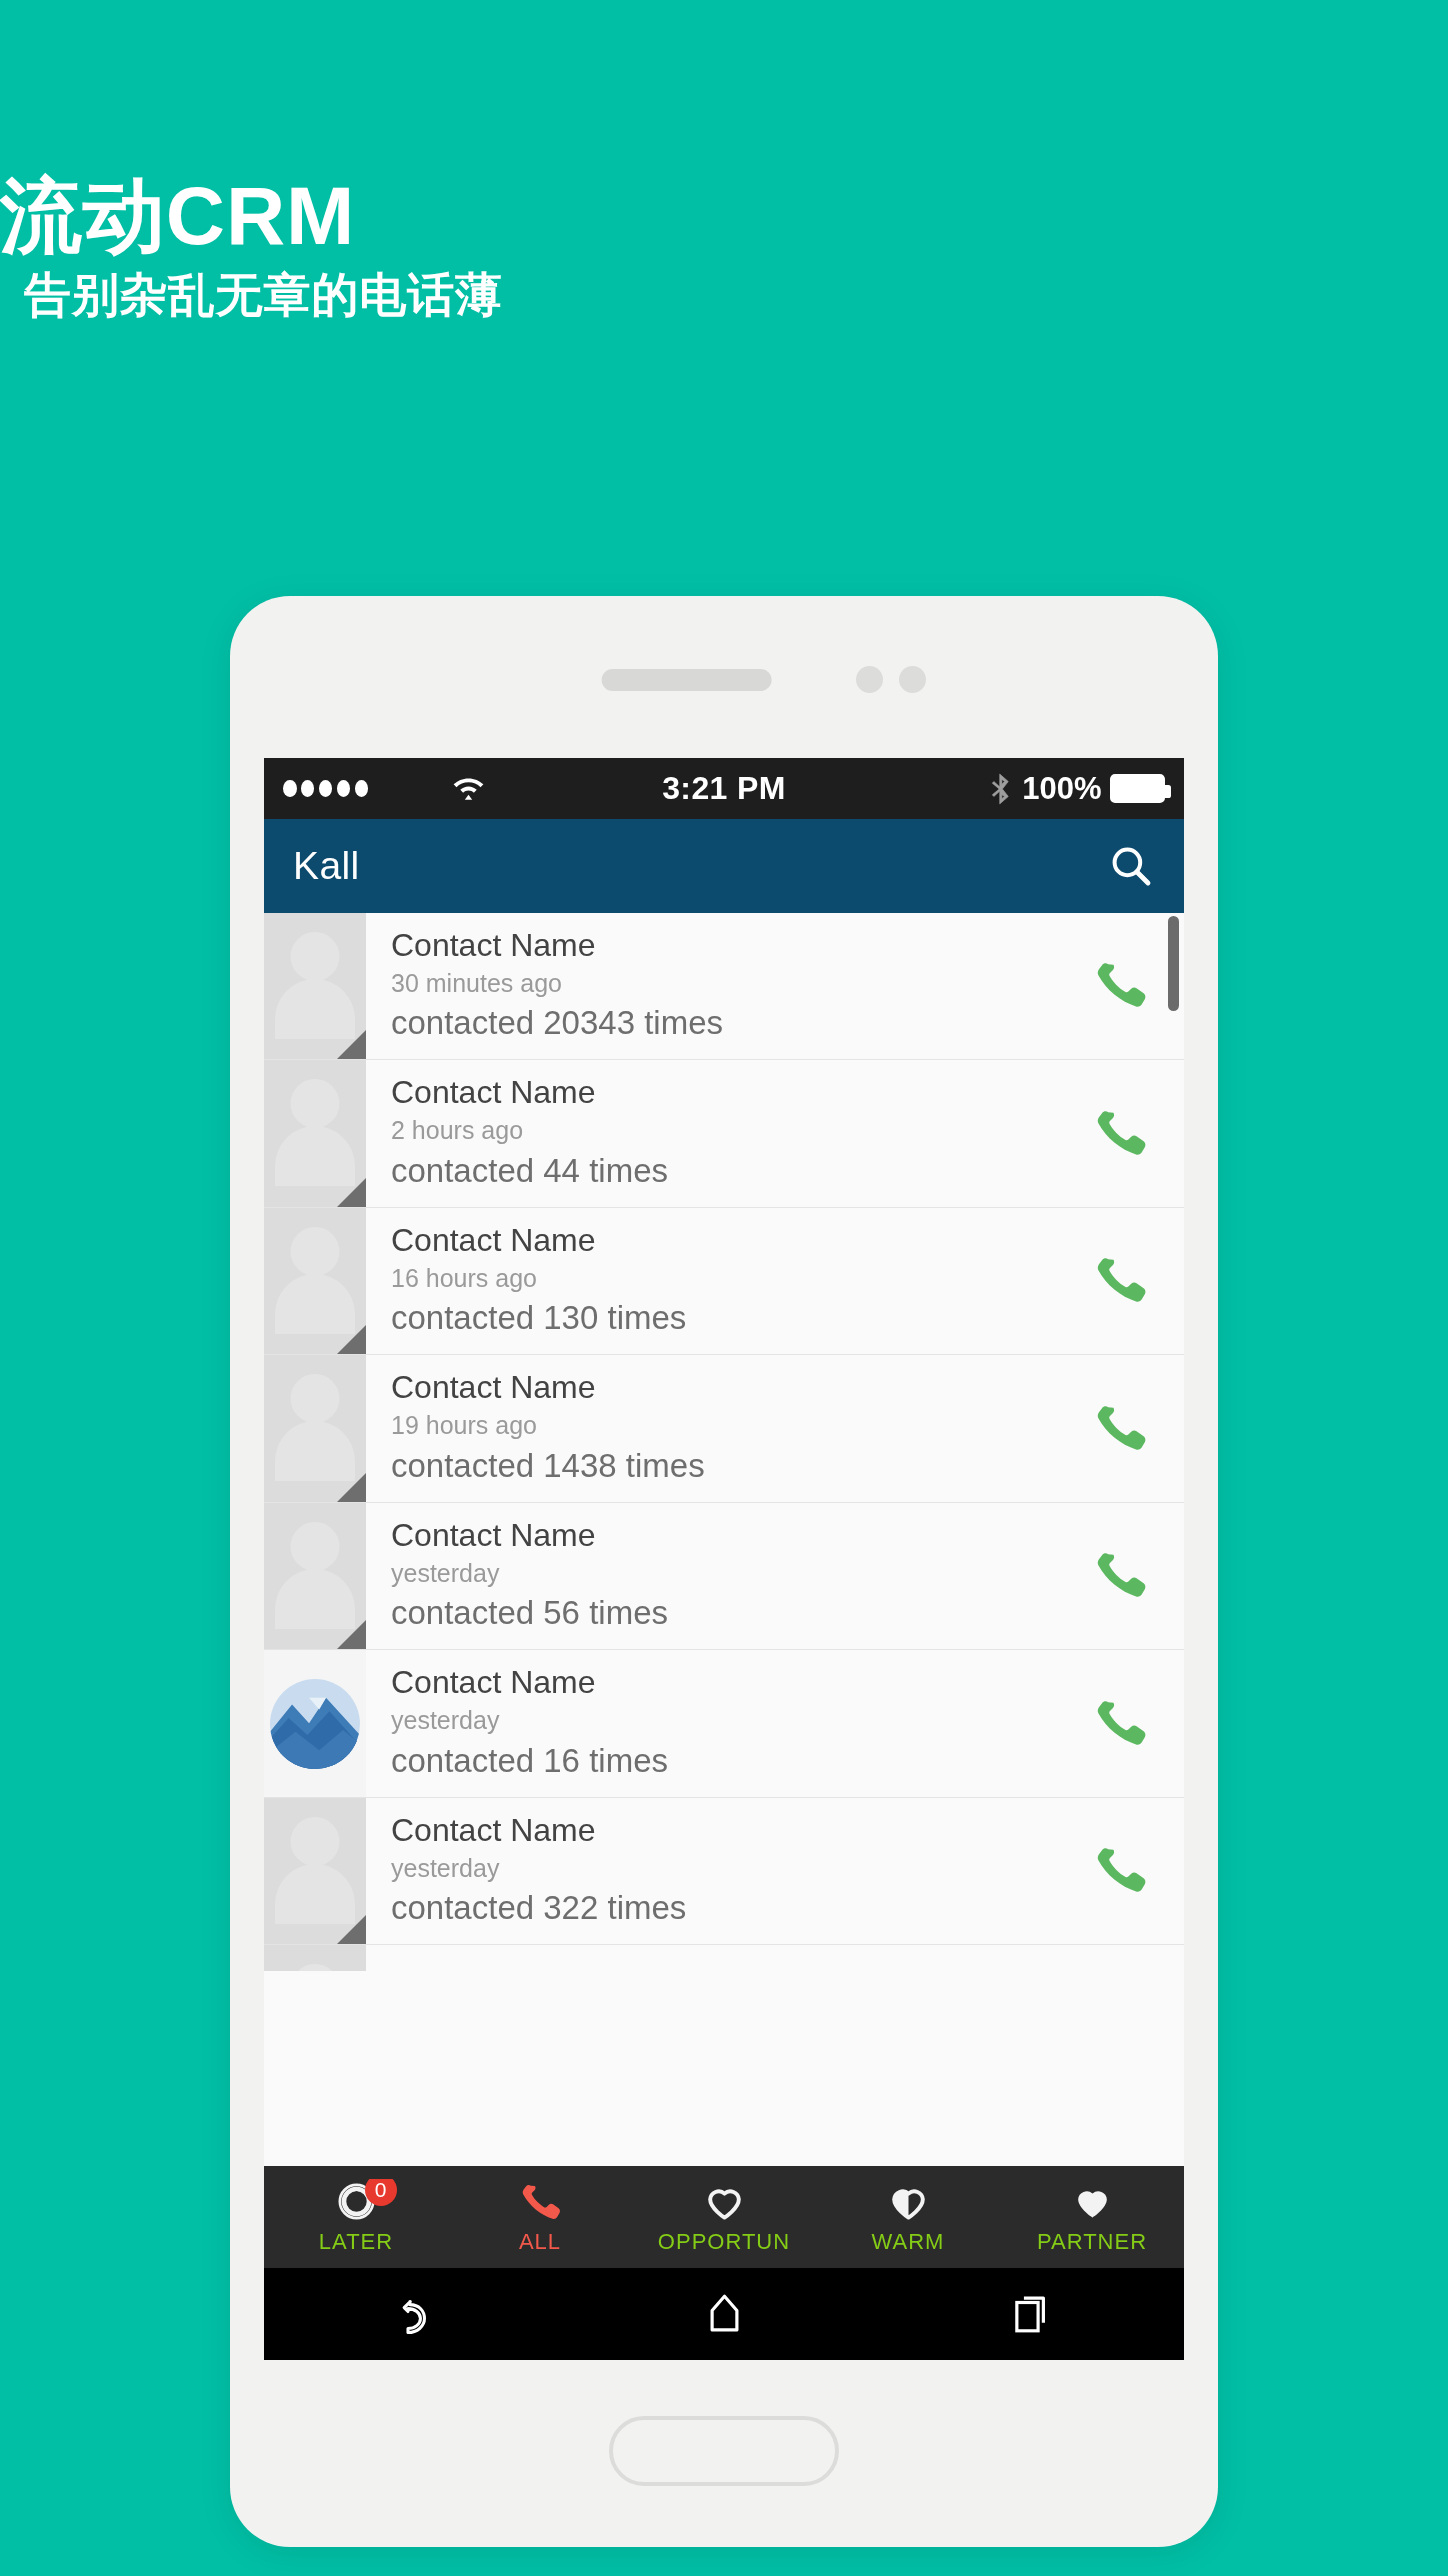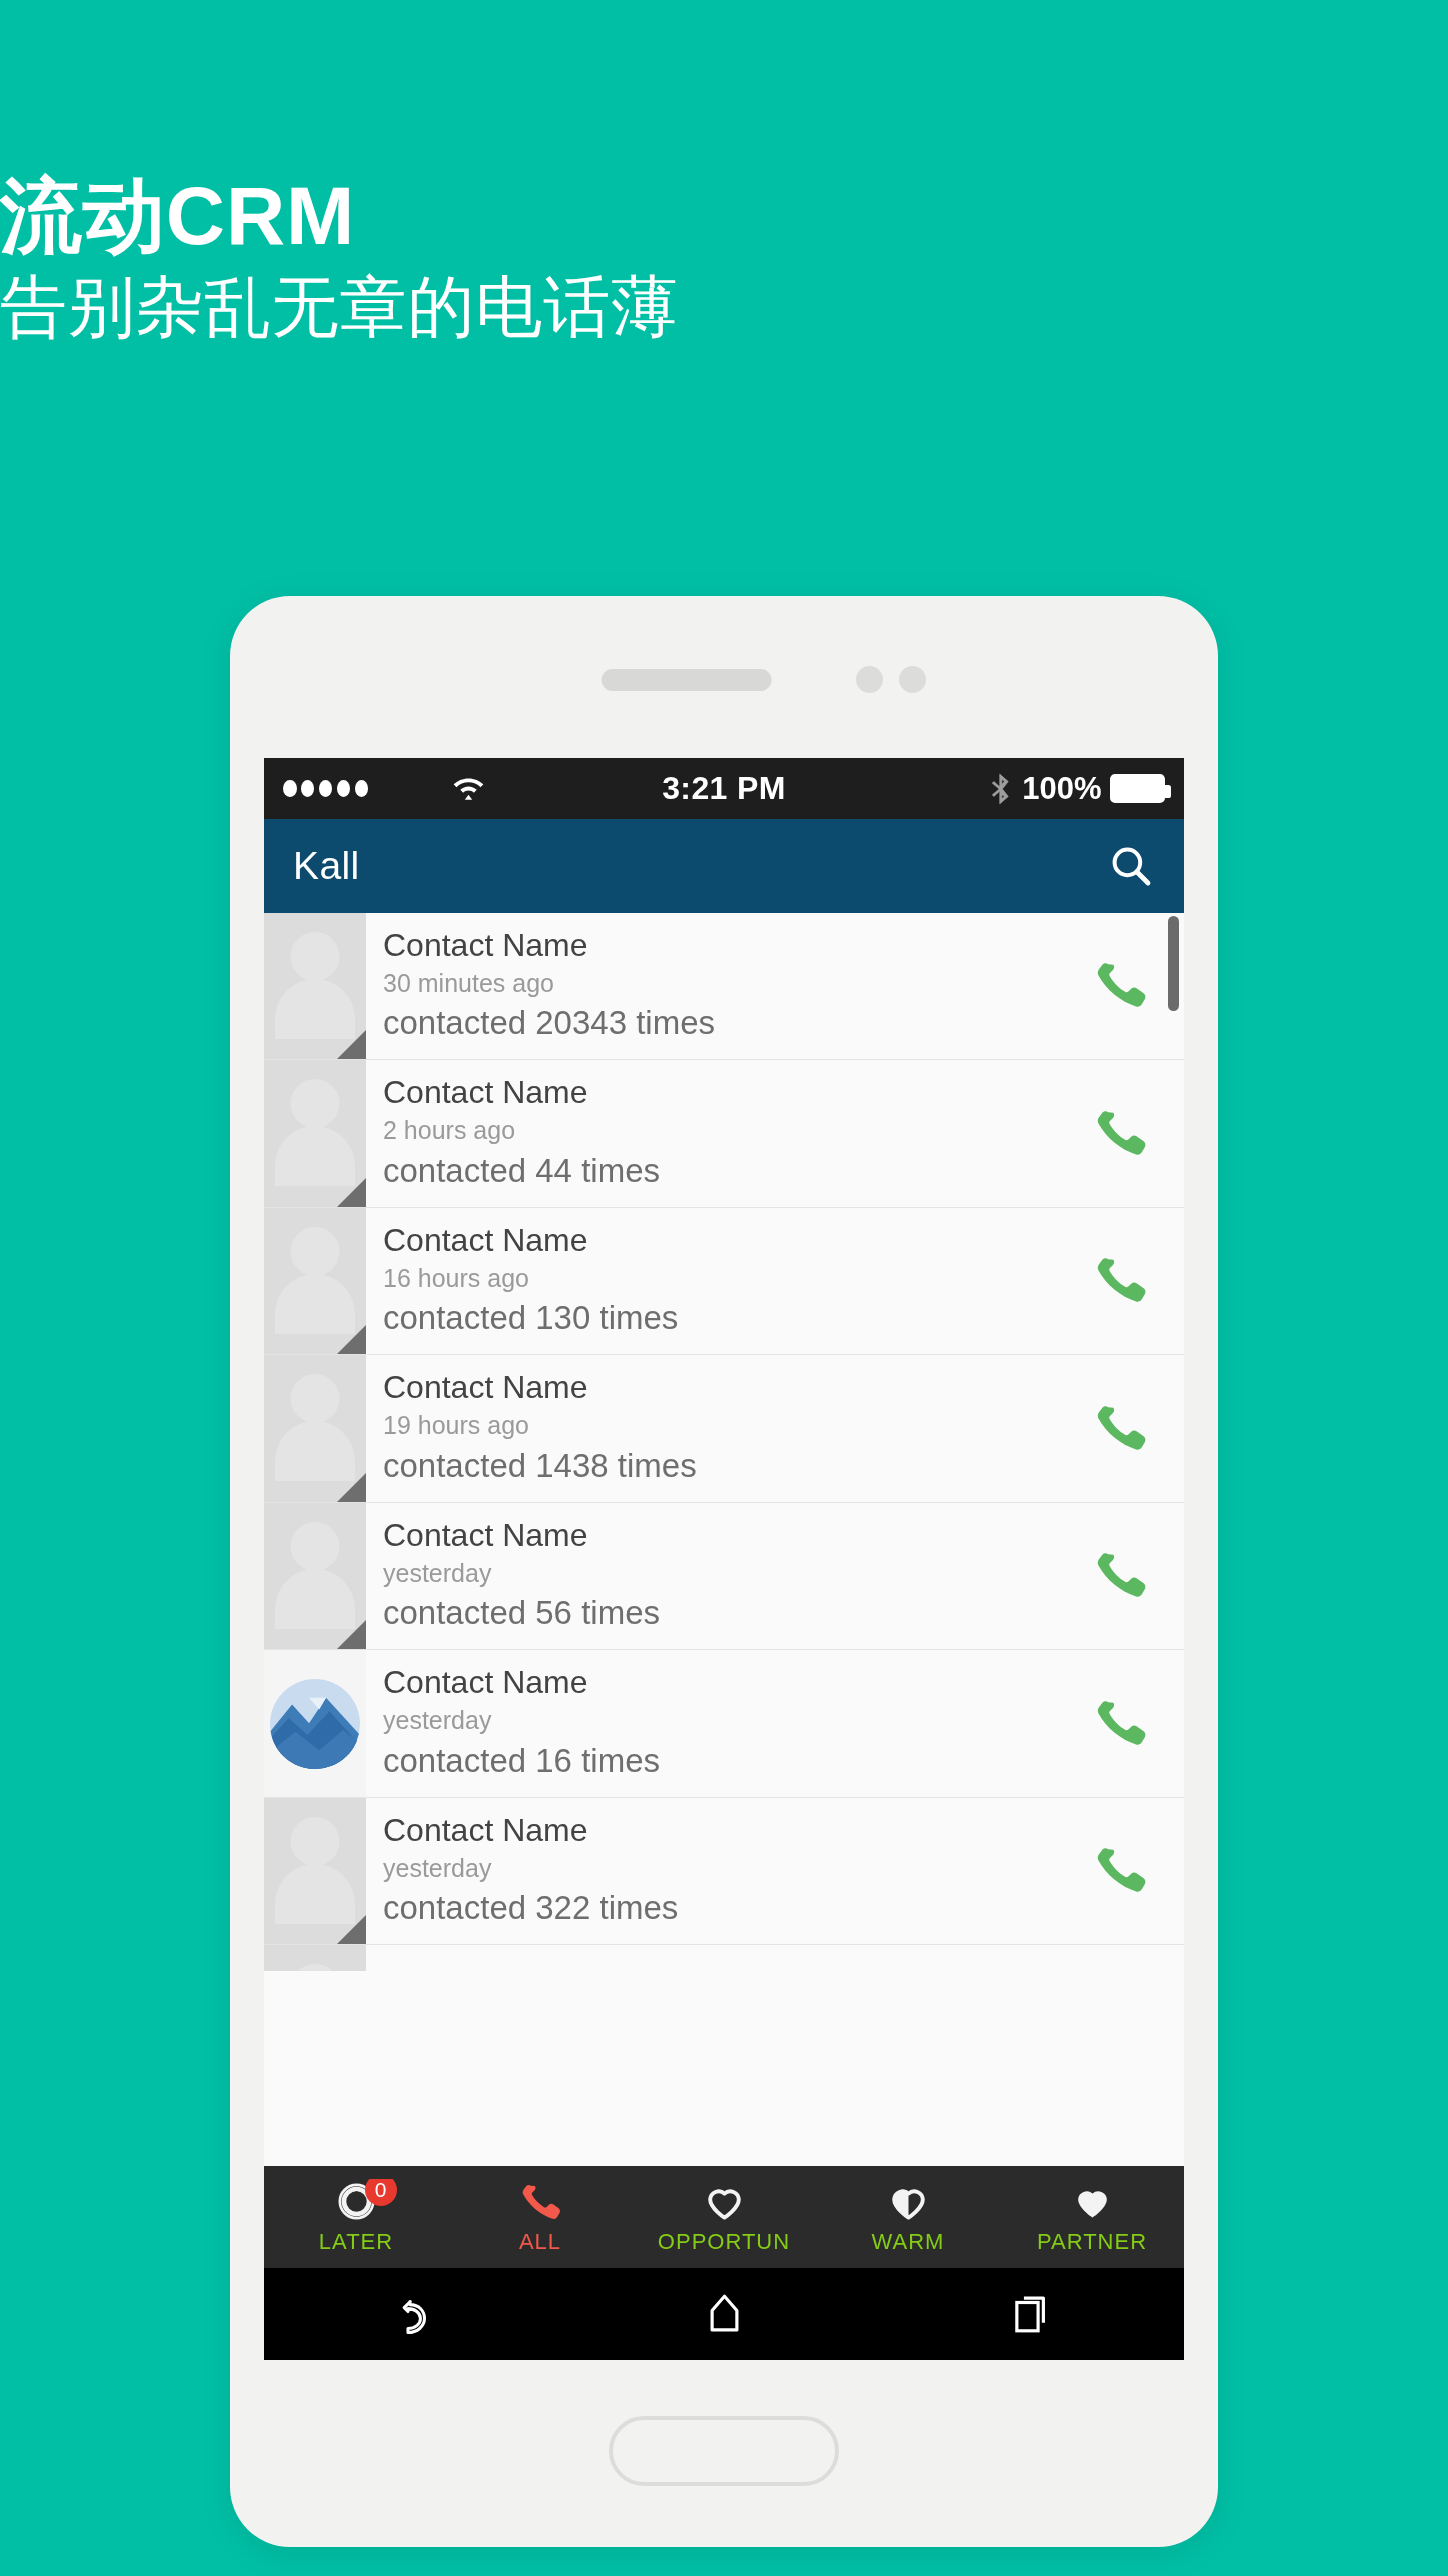--- a/index.html
+++ b/index.html
@@ -14,22 +14,22 @@
   
   .promo {
     position:absolute; top:170px; left:0; width:1449px;
     text-align:left; color:#FFFFFF;
   }
   .promo-title {
     font-size:82px; font-weight:700; line-height:1.12;
     letter-spacing:0.9px;
   }
   .promo-sub {
-    font-size:67px; font-weight:400; line-height:1.2;
-    margin-top:5.1px; letter-spacing:0.9px;
+    font-size:47px; font-weight:700; line-height:1.2;
+    margin-top:5.1px; letter-spacing:0.9px;padding-left:24px;
   }
 
   
   .phone {
     position:absolute;
     left:230px; top:596px;
     width:988px; height:1951px;
     background:#F2F2F0;
     border-radius:60px;
     box-shadow:0 6.8px 34px rgba(0,0,0,0.09);
@@ -111,20 +111,21 @@
   .list { position:relative; background:#FAFAFA; }
   .scroll-thumb {
     position:absolute; right:5.1px; top:3.4px;
     width:11px; height:95px; border-radius:6px;
     background:#6B6B6B; z-index:5;
   }
   .row {
     display:flex; align-items:stretch;
     height:auto; border-bottom:0.9px solid #E4E4E4;
     background:#FAFAFA;
+    gap:8px;
   }
   .avatar {
     width:102px; min-height:104px; position:relative;
     background:#DCDCDC; flex:0 0 102px; overflow:hidden;
   }
   .avatar .sil-head {
     position:absolute; left:50%; top:19px; transform:translateX(-50%);
     width:49px; height:49px; border-radius:50%; background:#E4E4E4;
   }
   .avatar .sil-body {

